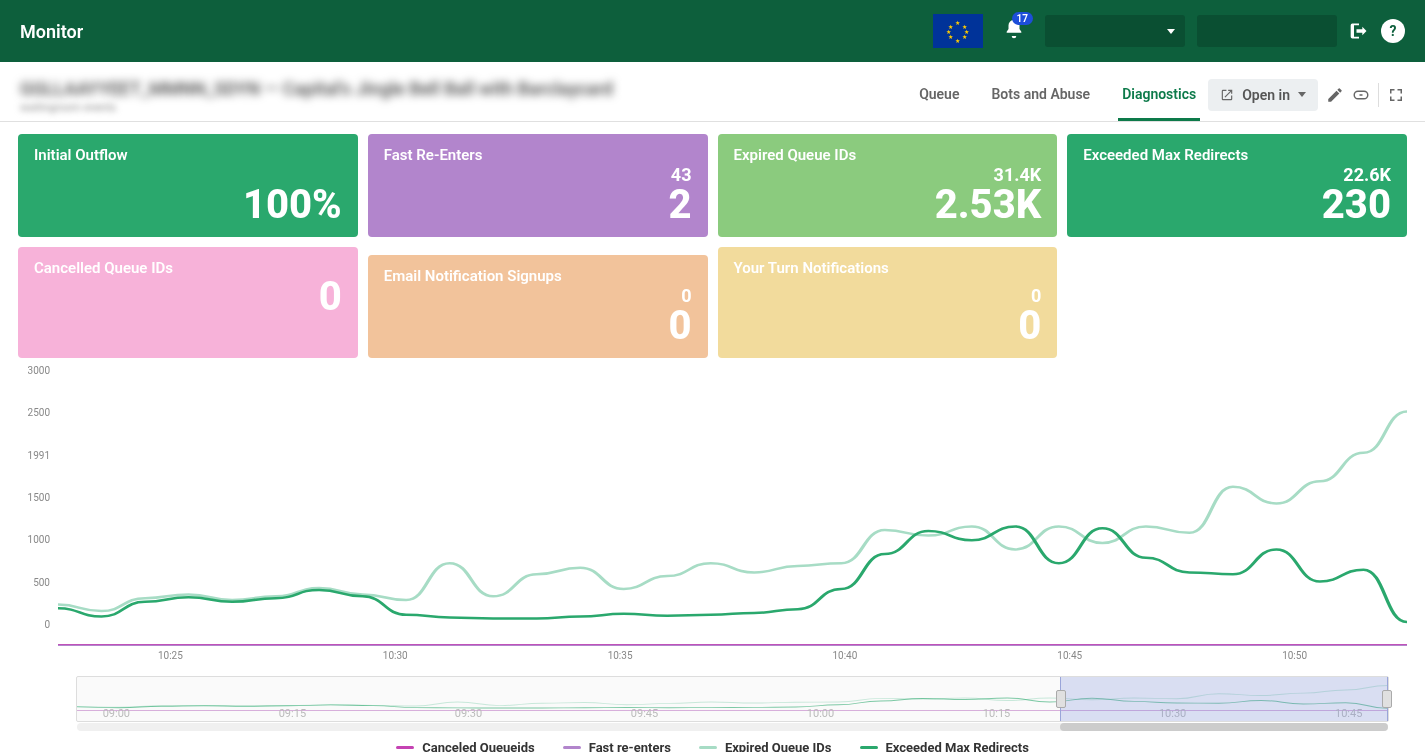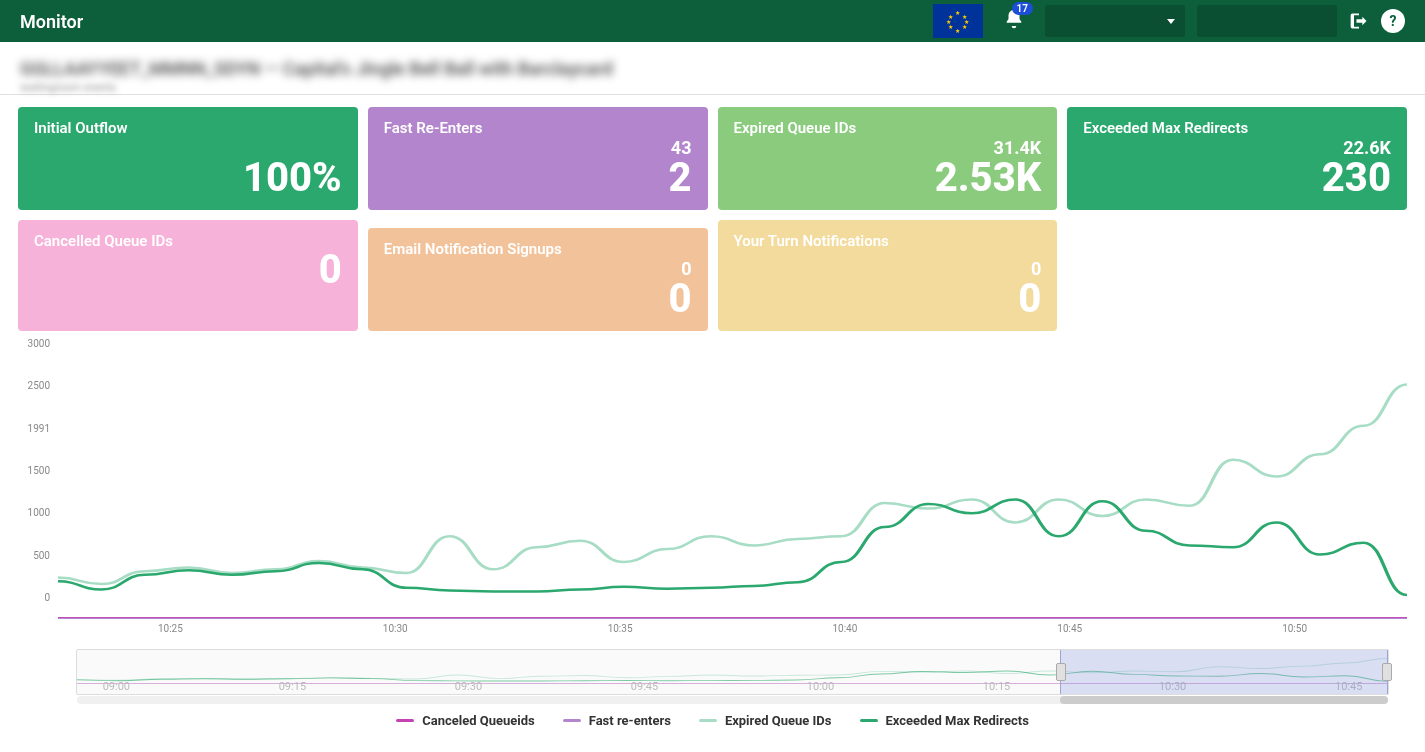--- a/index.html
+++ b/index.html
@@ -1,19 +1,19 @@
 <!DOCTYPE html>
 <html><head>
 <meta charset="utf-8">
 <style>
   * { box-sizing: border-box; margin: 0; padding: 0; }
   body { font-family: -apple-system, BlinkMacSystemFont, "Segoe UI", Roboto, Arial, sans-serif; background: #fff; color: #333; width: 1425px; }
   
   
-  .header { background: #0d5f3c; color: #fff; height: 42px; display: flex; align-items: center; padding: 0 20px; justify-content: space-between; }
+  .header { background: #0d5f3c; color: #fff; height: 62px; display: flex; align-items: center; padding: 0 20px; justify-content: space-between; }
   .header-left { font-size: 18px; font-weight: 600; }
   .header-right { display: flex; align-items: center; gap: 12px; }
   .flag { width: 50px; height: 34px; background: #003399; display: flex; align-items: center; justify-content: center; position: relative; }
   .flag-stars { width: 20px; height: 20px; border-radius: 50%; position: relative; }
   .flag-star { color: #ffcc00; font-size: 6px; position: absolute; }
   .notif-wrap { position: relative; padding: 0 8px; }
   .bell-icon { width: 22px; height: 22px; fill: #fff; }
   .notif-badge { position: absolute; top: -6px; right: 0; background: #1d4ed8; color: #fff; font-size: 10px; padding: 1px 5px; border-radius: 10px; font-weight: 600; }
   .dropdown-blank { width: 140px; height: 32px; background: #0a4f32; border-radius: 3px; display: flex; align-items: center; justify-content: flex-end; padding-right: 10px; }
   .dropdown-blank2 { width: 140px; height: 32px; background: #0a4f32; border-radius: 3px; }
@@ -106,20 +106,44 @@
       </svg>
     <div class="help-icon">?</div>
   </div>
 </div>
 
 <div class="subheader">
   <div class="subheader-left">
     <div class="blurred-title">GGLLAAYYEET_MMNN_SDYN — Capital's Jingle Bell Ball with Barclaycard</div>
     <div class="blurred-sub">waitingroom events</div>
   </div>
+  <div class="subheader-right">
+    <div class="tabs">
+      <div class="tab">Queue</div>
+      <div class="tab">Bots and Abuse</div>
+      <div class="tab active">Diagnostics</div>
+    </div>
+    <div class="open-in">
+      <svg viewBox="0 0 24 24">
+          <path d="M14 3v2h3.59L7.76 14.83l1.41 1.41L19 6.41V10h2V3h-7zM5 5h6V3H5a2 2 0 00-2 2v14a2 2 0 002 2h14a2 2 0 002-2v-6h-2v6H5V5z"></path>
+        </svg>
+      <span>Open in</span>
+      <span class="chevron-down" style="border-top-color:#666"></span>
+    </div>
+    <svg class="action-icon" viewBox="0 0 24 24">
+        <path d="M3 17.25V21h3.75l11-11-3.75-3.75-11 11zM20.71 7.04a1 1 0 000-1.41l-2.34-2.34a1 1 0 00-1.41 0L15.13 5.1l3.75 3.75 1.83-1.81z"></path>
+      </svg>
+    <svg class="action-icon" viewBox="0 0 24 24">
+        <path d="M3.9 12a4.1 4.1 0 014.1-4.1h4V6H8a6 6 0 000 12h4v-1.9H8A4.1 4.1 0 013.9 12zm6.1 1h4v-2h-4v2zM16 6h-4v1.9h4a4.1 4.1 0 010 8.2h-4V18h4a6 6 0 000-12z"></path>
+      </svg>
+    <div class="divider-v"></div>
+    <svg class="action-icon" viewBox="0 0 24 24">
+        <path d="M4 4h6v2H6v4H4V4zm10 0h6v6h-2V6h-4V4zM4 14h2v4h4v2H4v-6zm14 0h2v6h-6v-2h4v-4z"></path>
+      </svg>
+  </div>
 </div>
 
 <div class="cards" id="cards-container">
     <div class="card card-green1">
       <div class="card-title">Initial Outflow</div>
       <div class="card-small"></div>
       <div class="card-big">100%</div>
     </div>
     <div class="card card-purple">
       <div class="card-title">Fast Re-Enters</div>

